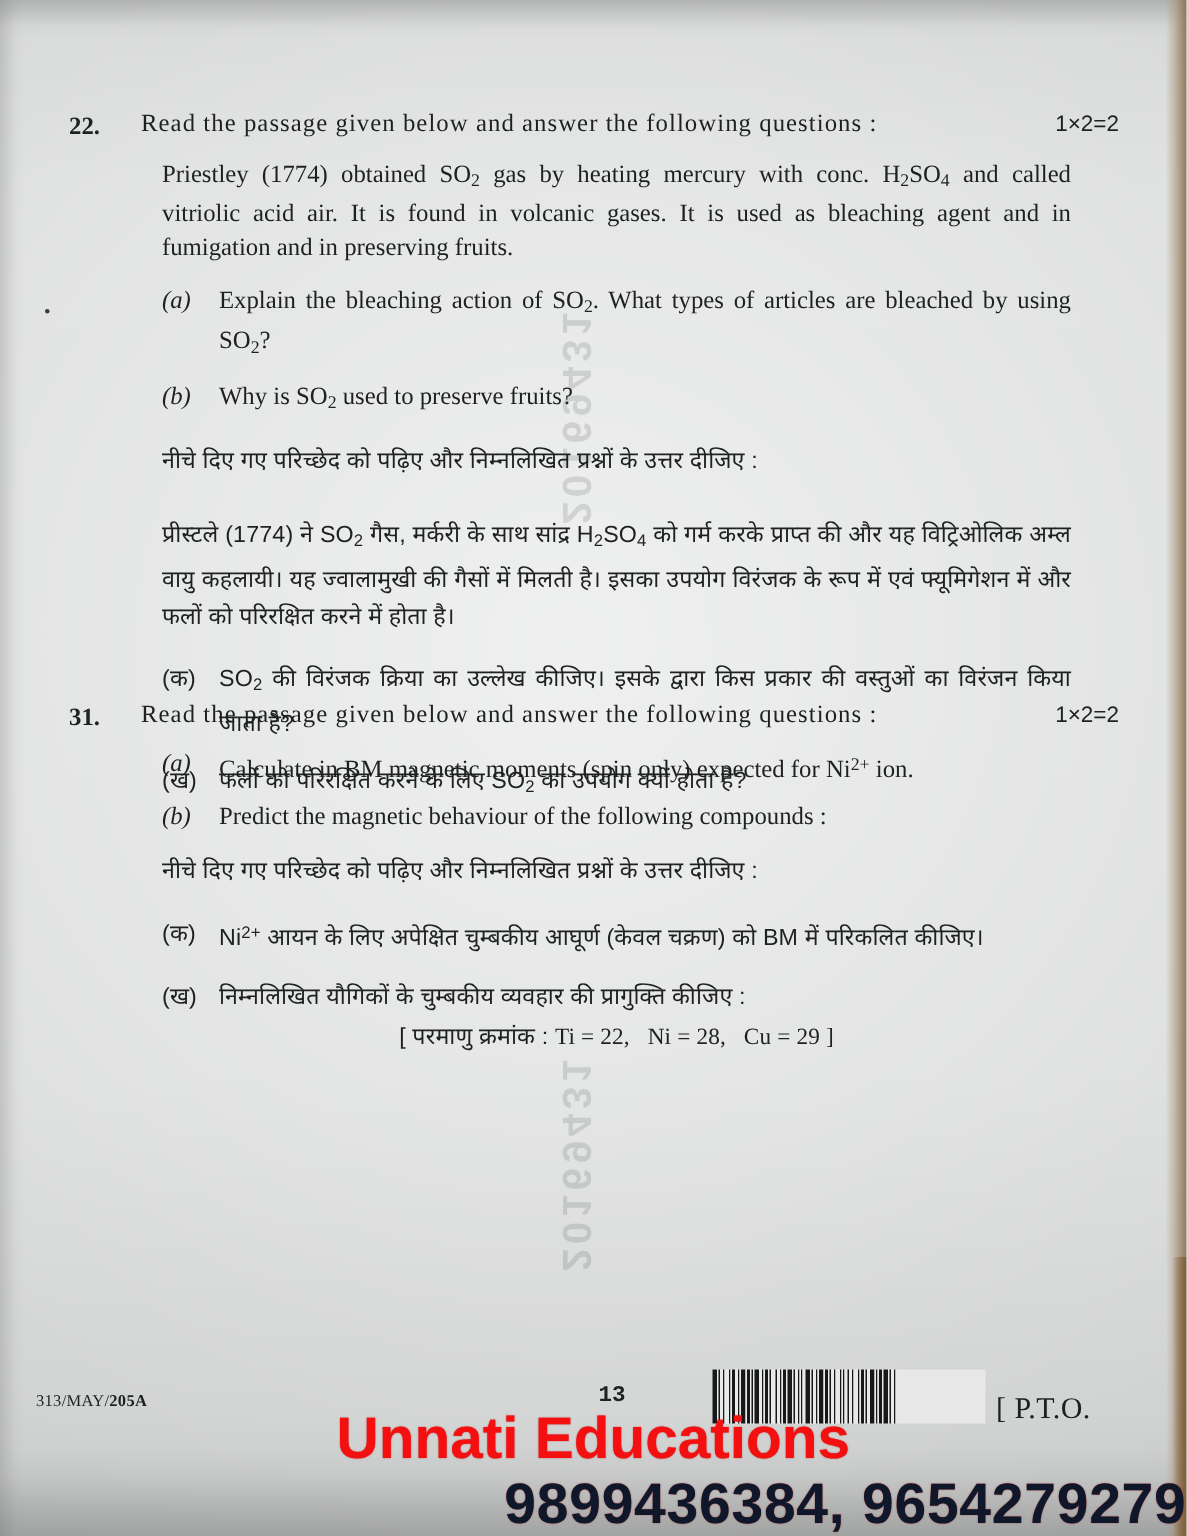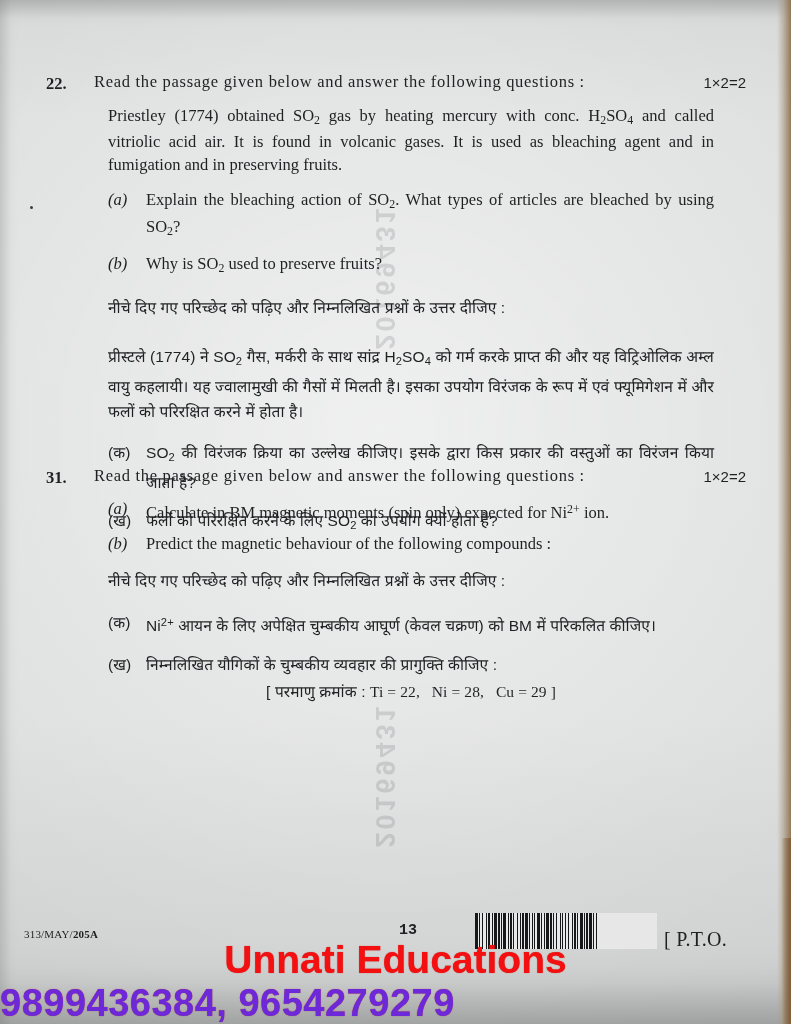--- a/index.html
+++ b/index.html
@@ -206,22 +206,22 @@
     font-weight: 700;
     font-size: 39px;
     letter-spacing: 0px;
     text-shadow: 0 0 1px rgba(180,0,0,0.7);
   }
   .overlay-phone {
     position: absolute;
     left: 0;
     top: 982px;
     width: 791px;
-    text-align: left;
-    color: #6d28d9;
+    text-align: right;
+    color: #0f172a;
     font-family: "Liberation Sans", "DejaVu Sans", sans-serif;
     font-weight: 700;
     font-size: 38px;
     letter-spacing: 0.5px;
     text-shadow: 0 0 1px rgba(180,0,0,0.7);
   }
 
   .dot-mark {
     position: absolute;
     left: 30px;

